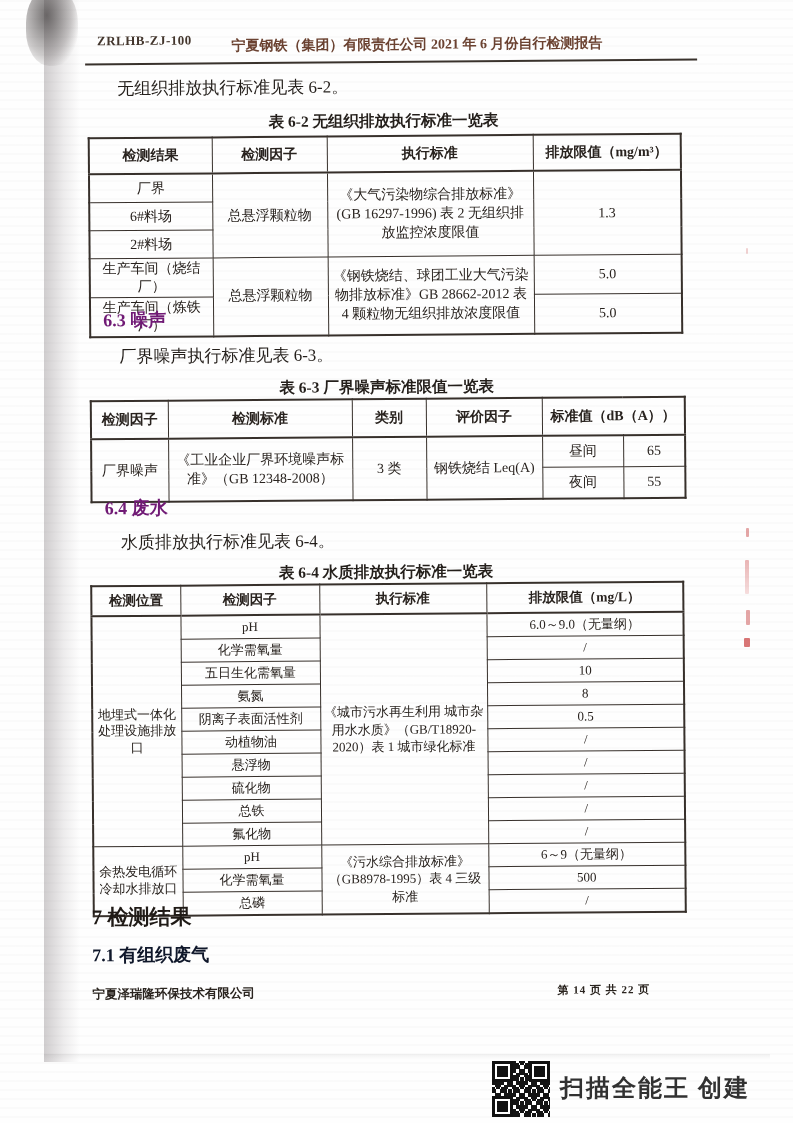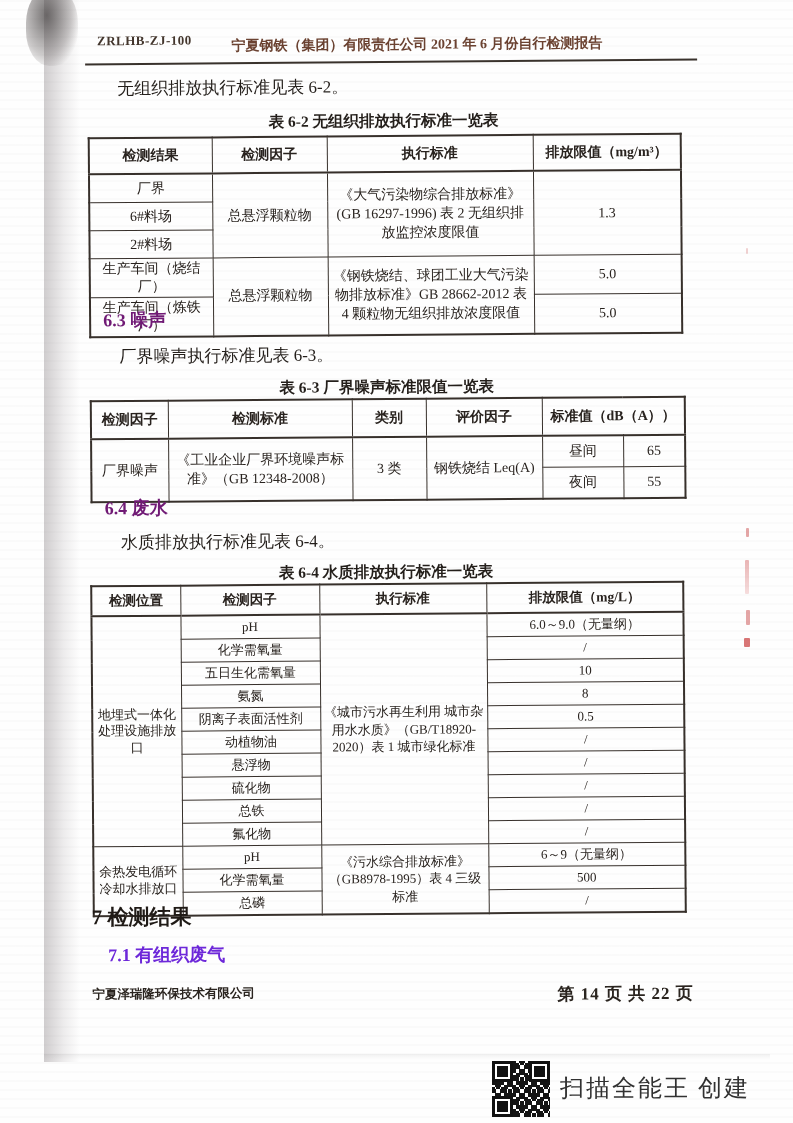--- a/index.html
+++ b/index.html
@@ -39,21 +39,21 @@
 
   
   .para{font-size:17px;color:#241f1b;}
   .p62{left:120px;top:75px;}
   .p63{left:120px;top:343px;}
   .p64{left:120px;top:529px;}
   .h2{font-size:18px;font-weight:bold;color:#701a75;}
   .h63{left:104px;top:306px;}
   .h64{left:104px;top:494px;}
   .h7{left:88px;top:901px;font-size:21px;font-weight:bold;color:#1f1a16;text-align:center;}
-  .h71{left:104px;top:941px;font-size:18px;font-weight:bold;color:#6d28d9;}
+  .h71{left:88px;top:941px;font-size:18px;font-weight:bold;color:#0f172a;}
   .caption{font-weight:bold;font-size:15.5px;text-align:center;color:#241f1b;}
   .c62{left:90px;top:111px;width:592px;}
   .c63{left:90px;top:377px;width:594px;}
   .c64{left:89px;top:562px;width:592px;}
 
   
   table{border-collapse:collapse;table-layout:fixed;background:transparent;}
   td{border:1px solid #37302b;text-align:center;vertical-align:middle;padding:1px 3px;line-height:1.28;color:#29231f;}
   tr.head td{font-weight:bold;border-bottom-width:2px;}
   .t62{left:90px;top:135px;width:592px;border:2px solid #37302b;font-size:14px;}
@@ -63,36 +63,36 @@
   .t63{left:90px;top:398px;width:594px;border:2px solid #37302b;font-size:14px;}
   .t63 tr.head td{height:34px;}
   .t63 td{height:28px;}
   .t64{left:89px;top:583px;width:592px;border:2px solid #37302b;font-size:13px;}
   .t64 tr.head td{height:26px;font-size:13.5px;}
   .t64 td{height:20px;}
   .stdcell{line-height:1.35;}
 
   
   .foot-co{left:88px;top:984px;font-size:12.5px;font-weight:bold;color:#2a241f;}
-  .foot-pg{left:553px;top:984px;font-size:17px;font-weight:bold;color:#2a241f;letter-spacing:1px;}
+  .foot-pg{left:553px;top:984px;font-size:11px;font-weight:bold;color:#2a241f;letter-spacing:1px;}
 
   
   .scanblock{left:492px;top:1058px;width:290px;height:62px;}
   .qr{position:absolute;left:0;top:3px;width:58px;height:56px;
     background:
       repeating-conic-gradient(#141414 0% 25%, transparent 25% 50%) 0px 0px / 8px 8px,
       repeating-conic-gradient(#141414 0% 25%, transparent 25% 50%) 3px 2px / 12px 12px,
       #ffffff;
   }
   .finder{position:absolute;width:15px;height:15px;background:#fff;border:3px solid #111;}
   .finder::after{content:"";position:absolute;inset:2px;background:#111;}
   .f-tl{left:0;top:0;}
   .f-tr{right:0;top:0;}
   .f-bl{left:0;bottom:0;}
-  .scan-label{position:absolute;left:68px;top:14px;font-size:24px;color:#313131;letter-spacing:2px;white-space:nowrap;}
+  .scan-label{position:absolute;left:68px;top:14px;font-size:24px;color:#313131;letter-spacing:2px;white-space:nowrap;font-weight:bold;}
 </style>
 </head>
 <body>
 
 <div class="page">
 
   <div class="abs gutter-band"></div>
   <div class="abs corner-blob"></div>
   <div class="abs page-bottom-shadow"></div>
   <div class="abs redmark rm1"></div>

